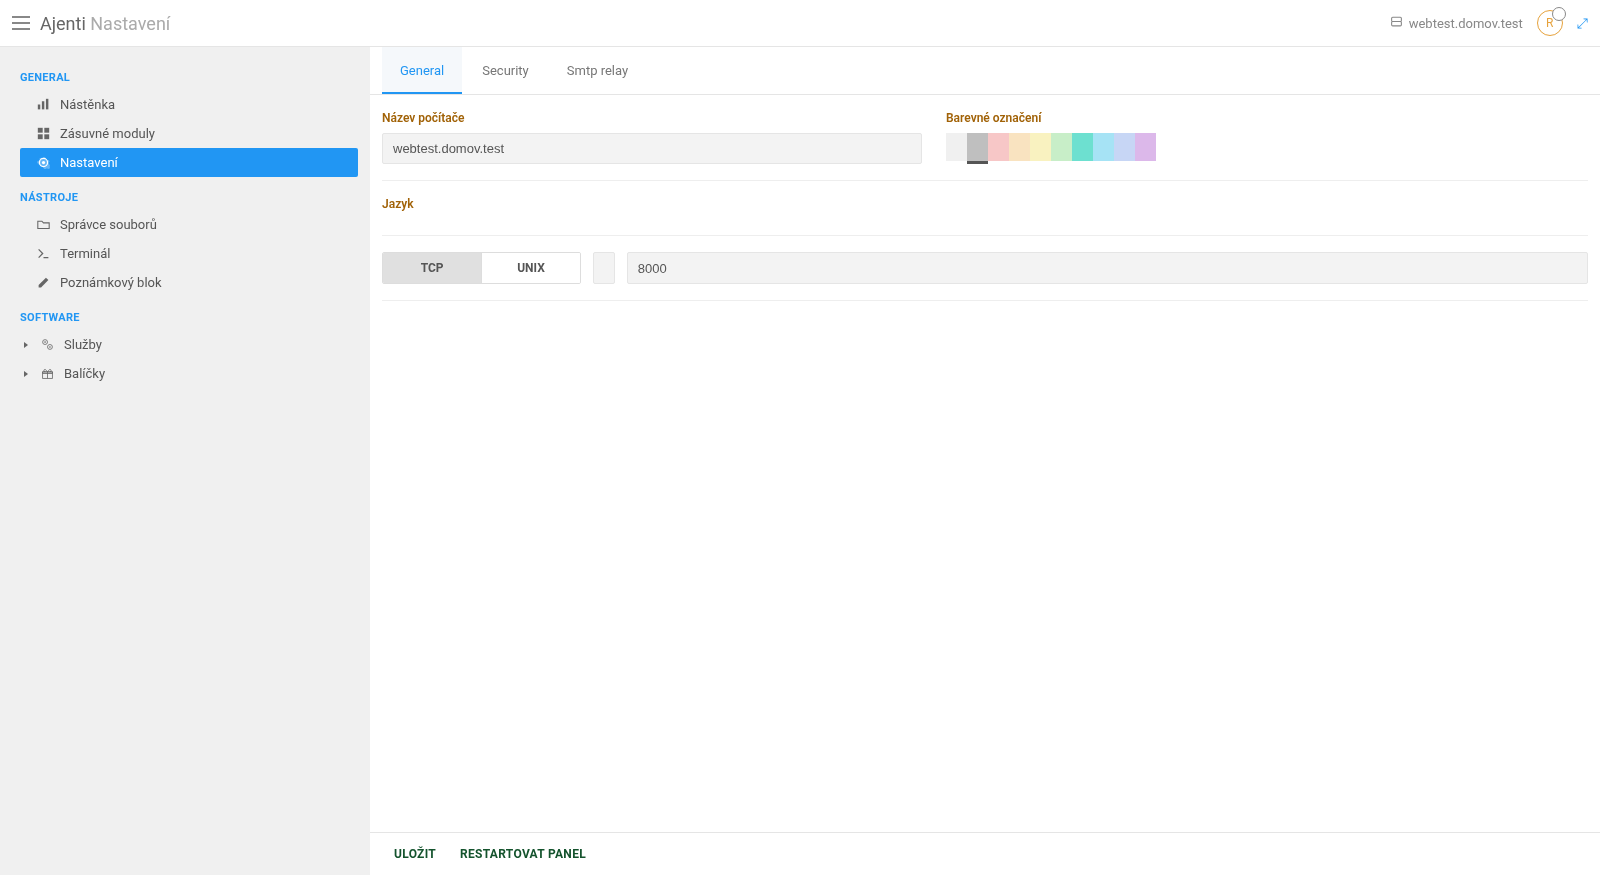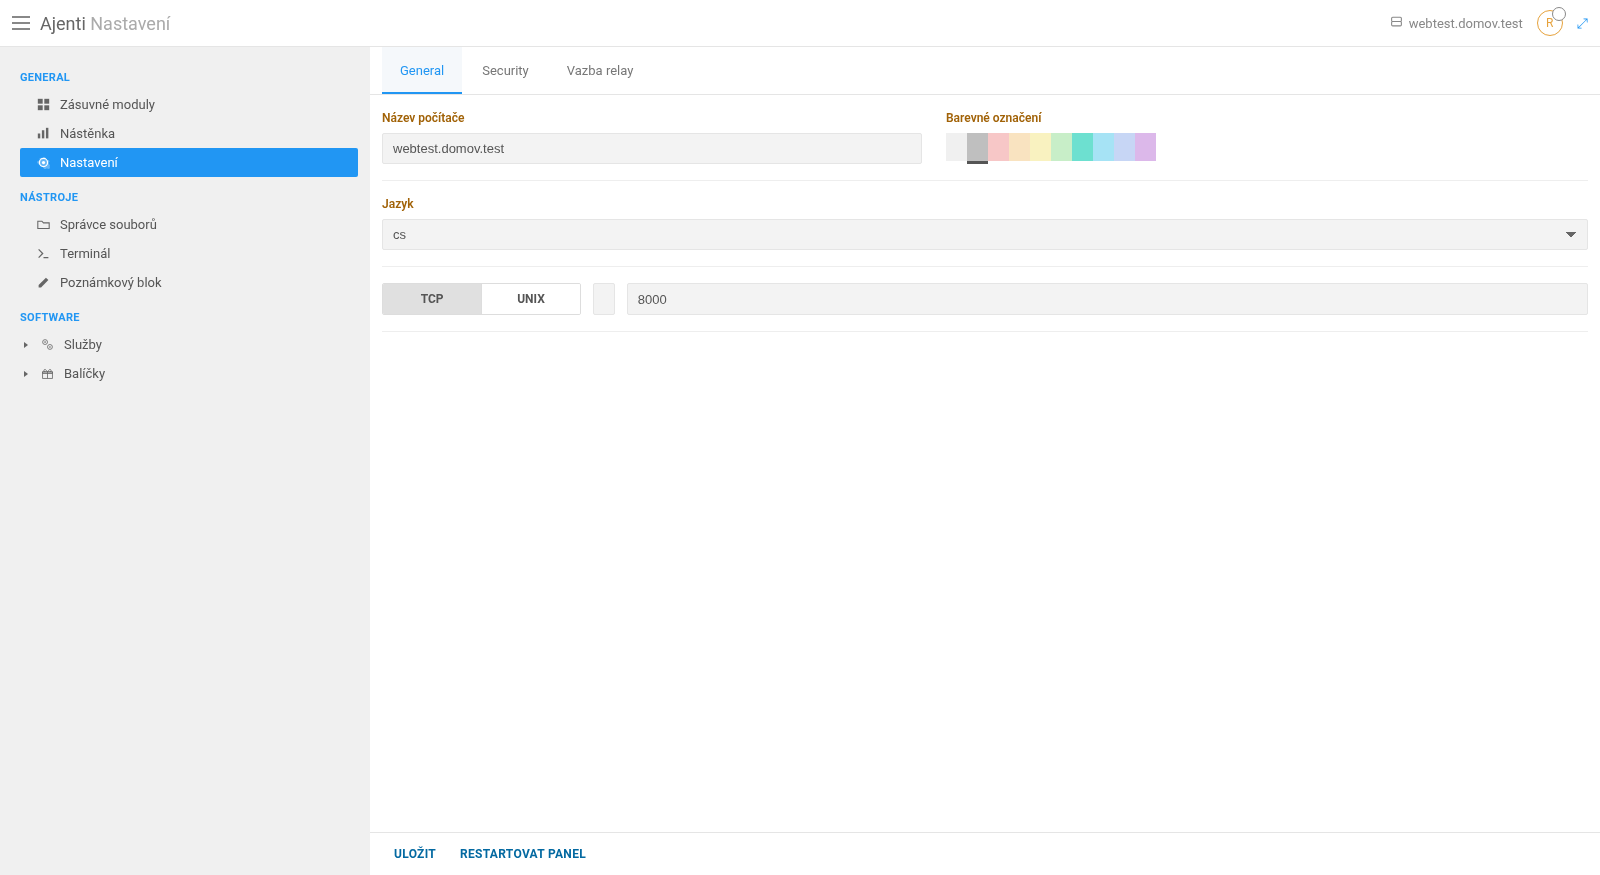--- a/index.html
+++ b/index.html
@@ -49,21 +49,21 @@
 
 .binding-row { display: flex; gap: 12px; }
 .btn-group { display: flex; border: 1px solid #ddd; border-radius: 2px; overflow: hidden; font-weight: bold; }
 .btn-toggle { width: 124px; padding: 8px 0; text-align: center; font-size: 12px; background: #fff; cursor: pointer; color: #555; }
 .btn-toggle.active { background: #e0e0e0; }
 .btn-toggle + .btn-toggle { border-left: 1px solid #ddd; }
 .bind-host { flex: 1; }
 .bind-port { width: 188px; }
 
 .footer { border-top: 1px solid #e5e5e5; padding: 14px 24px; display: flex; gap: 24px; }
-.footer-btn { color: #0369a1; font-size: 12px; font-weight: 700; text-transform: uppercase; cursor: pointer; letter-spacing: 0.3px; }
+.footer-btn { color: #14532d; font-size: 12px; font-weight: 700; text-transform: uppercase; cursor: pointer; letter-spacing: 0.3px; }
 
 svg { width: 13px; height: 13px; }
 </style>
 </head>
 <body>
 
 <div class="topbar">
   <div class="topbar-left">
     <div class="menu-icon">
         <span></span>
@@ -90,38 +90,38 @@
     <span class="resize-icon">⤢</span>
   </div>
 </div>
 
 <div class="layout">
   <div class="sidebar" id="sidebar">
       <div class="sidebar-section">GENERAL</div>
       <div class="sidebar-item">
         <span class="s-icon">
           <svg viewBox="0 0 16 16" fill="currentColor">
+            <rect x="1" y="8" width="3" height="6"></rect>
+            <rect x="6" y="4" width="3" height="10"></rect>
+            <rect x="11" y="1" width="3" height="13"></rect>
+          </svg>
+        </span>
+        <span>Nástěnka</span>
+      </div>
+      <div class="sidebar-item">
+        <span class="s-icon">
+          <svg viewBox="0 0 16 16" fill="currentColor">
             <rect x="1" y="1" width="6" height="6"></rect>
             <rect x="9" y="1" width="6" height="6"></rect>
             <rect x="1" y="9" width="6" height="6"></rect>
             <rect x="9" y="9" width="6" height="6"></rect>
           </svg>
         </span>
         <span>Zásuvné moduly</span>
       </div>
-      <div class="sidebar-item">
-        <span class="s-icon">
-          <svg viewBox="0 0 16 16" fill="currentColor">
-            <rect x="1" y="8" width="3" height="6"></rect>
-            <rect x="6" y="4" width="3" height="10"></rect>
-            <rect x="11" y="1" width="3" height="13"></rect>
-          </svg>
-        </span>
-        <span>Nástěnka</span>
-      </div>
       <div class="sidebar-item active">
         <span class="s-icon">
           <svg viewBox="0 0 16 16" fill="currentColor">
             <path d="M8 5a3 3 0 100 6 3 3 0 000-6zM14 8l1.5-1-1-2-1.7.5L11 4l-.5-1.7-2-1L7 2.8 5 2 3 3l.5 1.7L2 6l-1.7.5 0 2L2 10l1.5 1 1 2 1.7-.5L8 14l.5 1.7 2 1L12 15l2 1 2-1-.5-1.7L16 12z" opacity=".3"></path>
             <circle cx="8" cy="8" r="5" fill="none" stroke="currentColor" stroke-width="1.5"></circle>
             <circle cx="8" cy="8" r="2"></circle>
           </svg>
         </span>
         <span>Nastavení</span>
       </div>
@@ -172,21 +172,21 @@
           </svg>
         </span>
         <span>Balíčky</span>
       </div>
     </div>
 
   <div class="main">
     <div class="tabs" id="tabs">
         <div class="tab active">General</div>
         <div class="tab">Security</div>
-        <div class="tab">Vazba relay</div>
+        <div class="tab">Smtp relay</div>
       </div>
 
     <div class="content">
 
       <div class="form-row cols">
         <div class="col-left">
           <span class="label">Název počítače</span>
           <input class="text" type="text" value="webtest.domov.test" style="">
         </div>
         <div class="col-right">
@@ -201,21 +201,20 @@
               <div class="swatch" style="background: rgb(109, 224, 208);"></div>
               <div class="swatch" style="background: rgb(166, 227, 245);"></div>
               <div class="swatch" style="background: rgb(199, 214, 245);"></div>
               <div class="swatch" style="background: rgb(220, 184, 234);"></div>
             </div>
         </div>
       </div>
 
       <div class="form-row">
         <span class="label">Jazyk</span>
-        <select class="text" id="lang-select"><option>cs</option></select>
       </div>
 
       <div class="form-row" style="border-bottom:1px solid #eee;">
         <div class="binding-row">
           <div class="btn-group" id="binding-modes">
               <div class="btn-toggle active">TCP</div>
               <div class="btn-toggle">UNIX</div>
             </div>
           <input class="text bind-host" type="text" value="0.0.0.0" style="">
           <input class="text bind-port" type="text" value="8000" style="">

